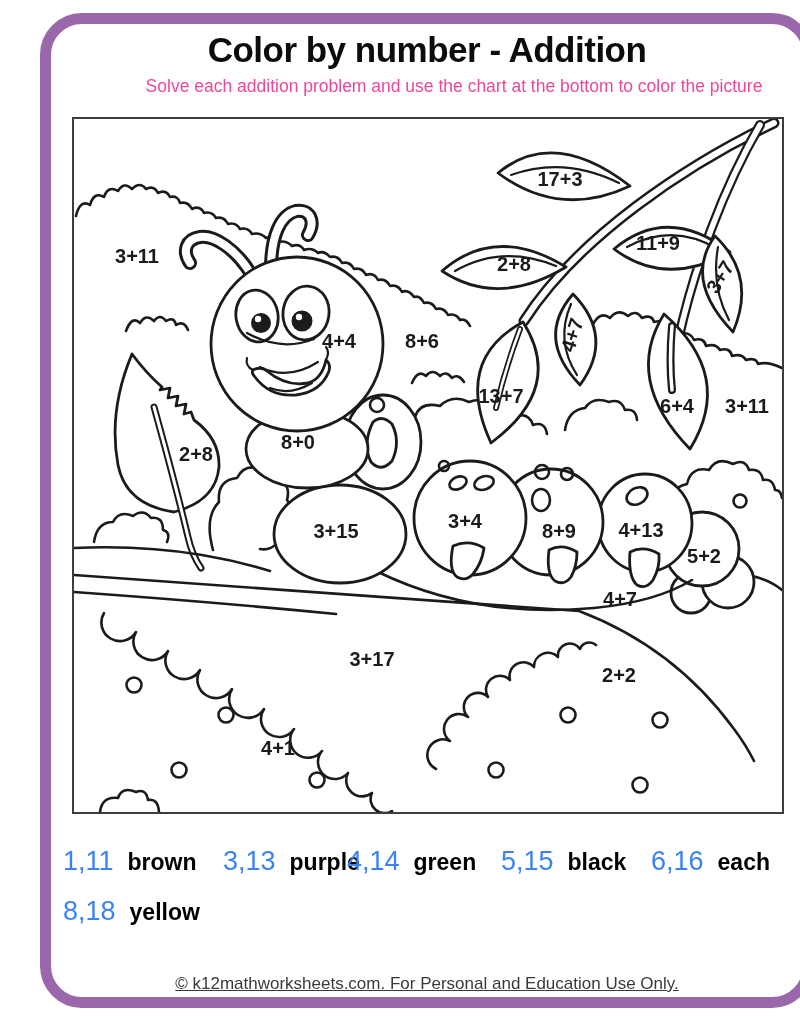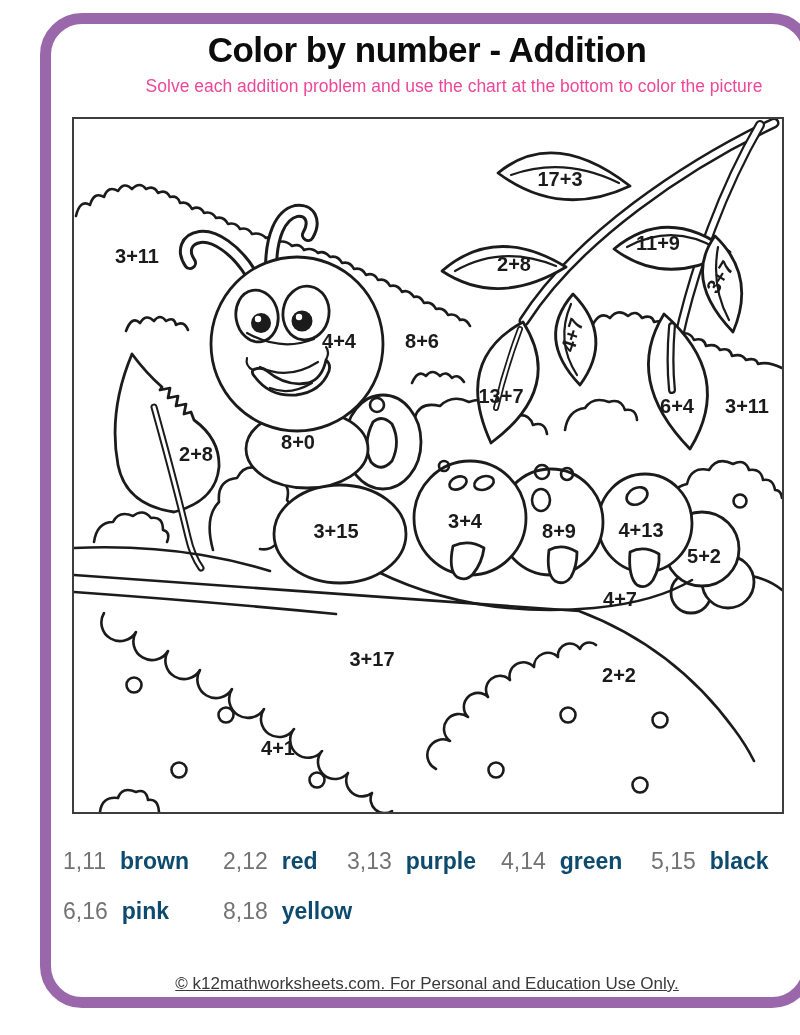--- a/index.html
+++ b/index.html
@@ -27,22 +27,22 @@
   .prob{
     position:absolute;font-size:20px;font-weight:700;color:#1b1b1b;
     white-space:nowrap;transform:translate(-50%,-50%);line-height:1;
   }
   .legend{
     position:absolute;left:36px;top:836px;width:730px;
     display:grid;grid-template-columns:160px 124px 154px 150px 1fr;
     grid-auto-rows:50px;align-items:center;
   }
   .legend-item{display:flex;align-items:baseline;gap:14px;}
-  .lg-num{font-size:23px;font-weight:400;color:#737373;}
-  .lg-name{font-size:23px;font-weight:700;color:#0c4a6e;}
+  .lg-num{font-size:27px;font-weight:400;color:#3b82f6;}
+  .lg-name{font-size:23px;font-weight:700;color:#000000;}
   .legend-item.small .lg-name{font-size:20px;}
   .footer{
     position:absolute;top:974px;left:0;width:100%;text-align:center;
     font-size:17px;color:#3a3a3a;
   }
   .footer a{color:#3a3a3a;text-decoration:underline;cursor:pointer;text-align:center;}
   
   .ln{fill:none;stroke:#1b1b1b;stroke-width:2.6;stroke-linecap:round;stroke-linejoin:round;}
   .shape{fill:#ffffff;stroke:#1b1b1b;stroke-width:2.8;stroke-linejoin:round;}
   .thin{fill:none;stroke:#1b1b1b;stroke-width:2.2;stroke-linecap:round;}
@@ -226,38 +226,34 @@
     <span class="prob" style="left:545px;top:556px">2+2</span>
     <span class="prob" style="left:204px;top:629px">4+1</span>
   </div>
 
   <div class="legend">
     <div class="legend-item">
       <span class="lg-num">1,11</span>
       <span class="lg-name">brown</span>
     </div>
     <div class="legend-item">
-      <span class="lg-num">2,12</span>
-      <span class="lg-name">red</span>
-    </div>
-    <div class="legend-item">
       <span class="lg-num">3,13</span>
       <span class="lg-name">purple</span>
     </div>
     <div class="legend-item">
       <span class="lg-num">4,14</span>
       <span class="lg-name">green</span>
     </div>
     <div class="legend-item">
       <span class="lg-num">5,15</span>
       <span class="lg-name">black</span>
     </div>
     <div class="legend-item">
       <span class="lg-num">6,16</span>
-      <span class="lg-name">pink</span>
+      <span class="lg-name">each</span>
     </div>
     <div class="legend-item">
       <span class="lg-num">8,18</span>
       <span class="lg-name">yellow</span>
     </div>
   </div>
 
   <div class="footer">
     <a>© k12mathworksheets.com. For Personal and Education Use Only.</a>
   </div>

